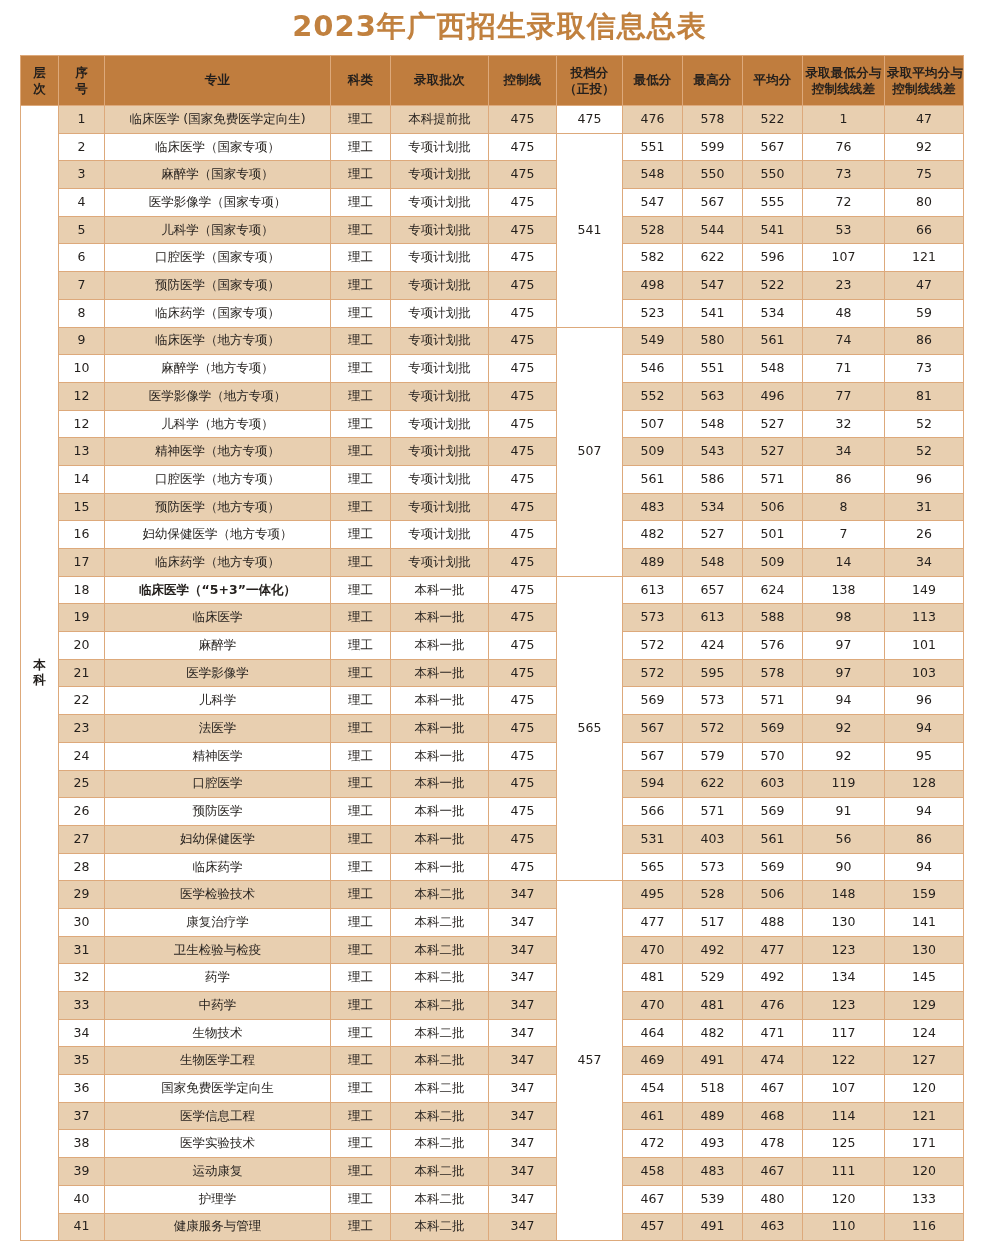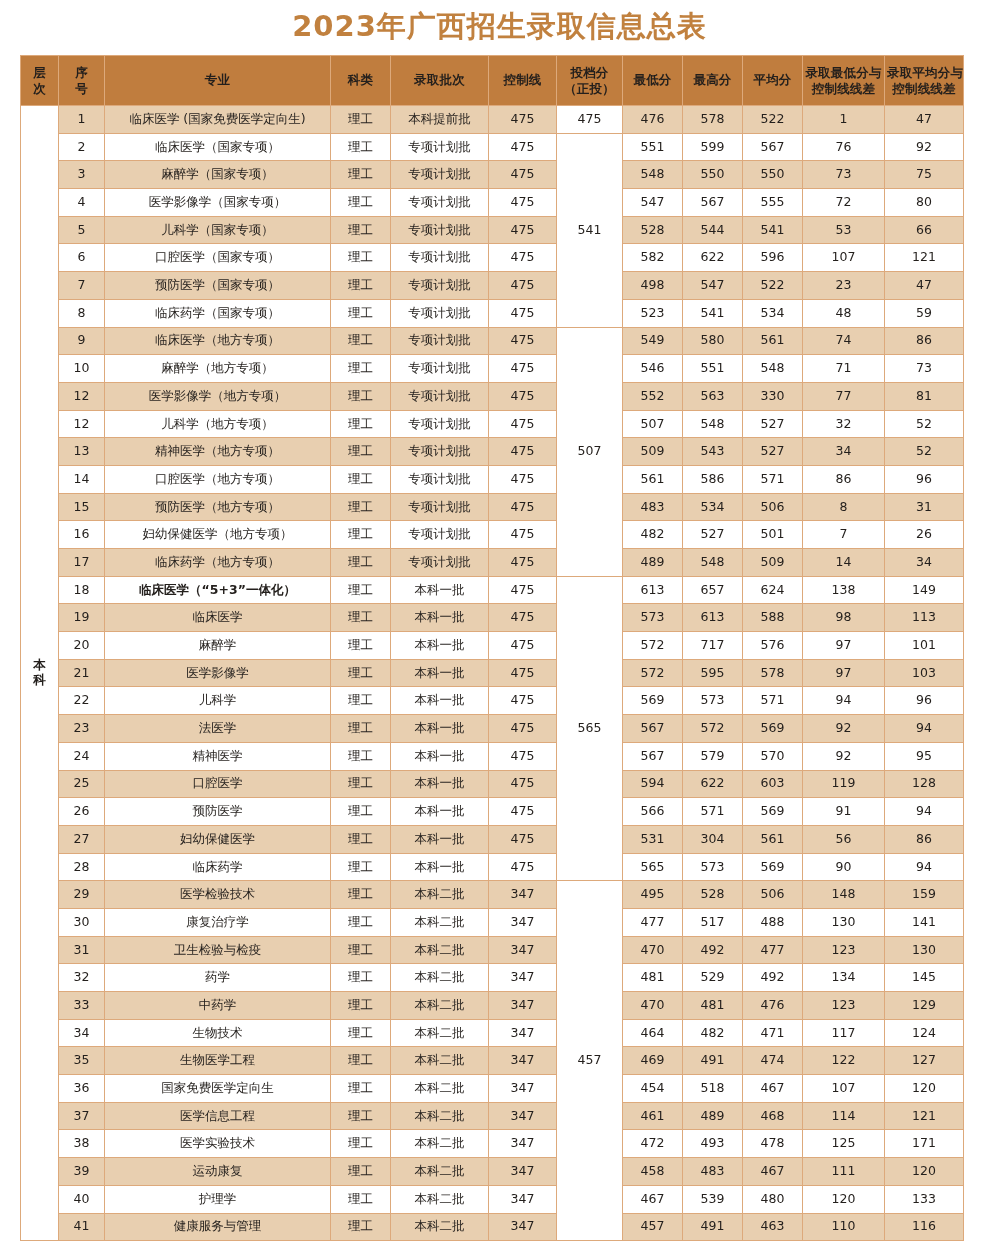--- a/index.html
+++ b/index.html
@@ -262,21 +262,21 @@
             <td class="plain">73</td>
           </tr>
           <tr>
             <td class="tint">12</td>
             <td class="tint major">医学影像学（地方专项）</td>
             <td class="tint">理工</td>
             <td class="tint">专项计划批</td>
             <td class="tint">475</td>
             <td class="tint">552</td>
             <td class="tint">563</td>
-            <td class="tint">330</td>
+            <td class="tint">496</td>
             <td class="tint">77</td>
             <td class="tint">81</td>
           </tr>
           <tr>
             <td class="plain">12</td>
             <td class="plain major">儿科学（地方专项）</td>
             <td class="plain">理工</td>
             <td class="plain">专项计划批</td>
             <td class="plain">475</td>
             <td class="plain">507</td>
@@ -370,21 +370,21 @@
             <td class="tint">98</td>
             <td class="tint">113</td>
           </tr>
           <tr>
             <td class="plain">20</td>
             <td class="plain major">麻醉学</td>
             <td class="plain">理工</td>
             <td class="plain">本科一批</td>
             <td class="plain">475</td>
             <td class="plain">572</td>
-            <td class="plain">717</td>
+            <td class="plain">424</td>
             <td class="plain">576</td>
             <td class="plain">97</td>
             <td class="plain">101</td>
           </tr>
           <tr>
             <td class="tint">21</td>
             <td class="tint major">医学影像学</td>
             <td class="tint">理工</td>
             <td class="tint">本科一批</td>
             <td class="tint">475</td>
@@ -454,21 +454,21 @@
             <td class="plain">91</td>
             <td class="plain">94</td>
           </tr>
           <tr>
             <td class="tint">27</td>
             <td class="tint major">妇幼保健医学</td>
             <td class="tint">理工</td>
             <td class="tint">本科一批</td>
             <td class="tint">475</td>
             <td class="tint">531</td>
-            <td class="tint">304</td>
+            <td class="tint">403</td>
             <td class="tint">561</td>
             <td class="tint">56</td>
             <td class="tint">86</td>
           </tr>
           <tr>
             <td class="plain">28</td>
             <td class="plain major">临床药学</td>
             <td class="plain">理工</td>
             <td class="plain">本科一批</td>
             <td class="plain">475</td>

